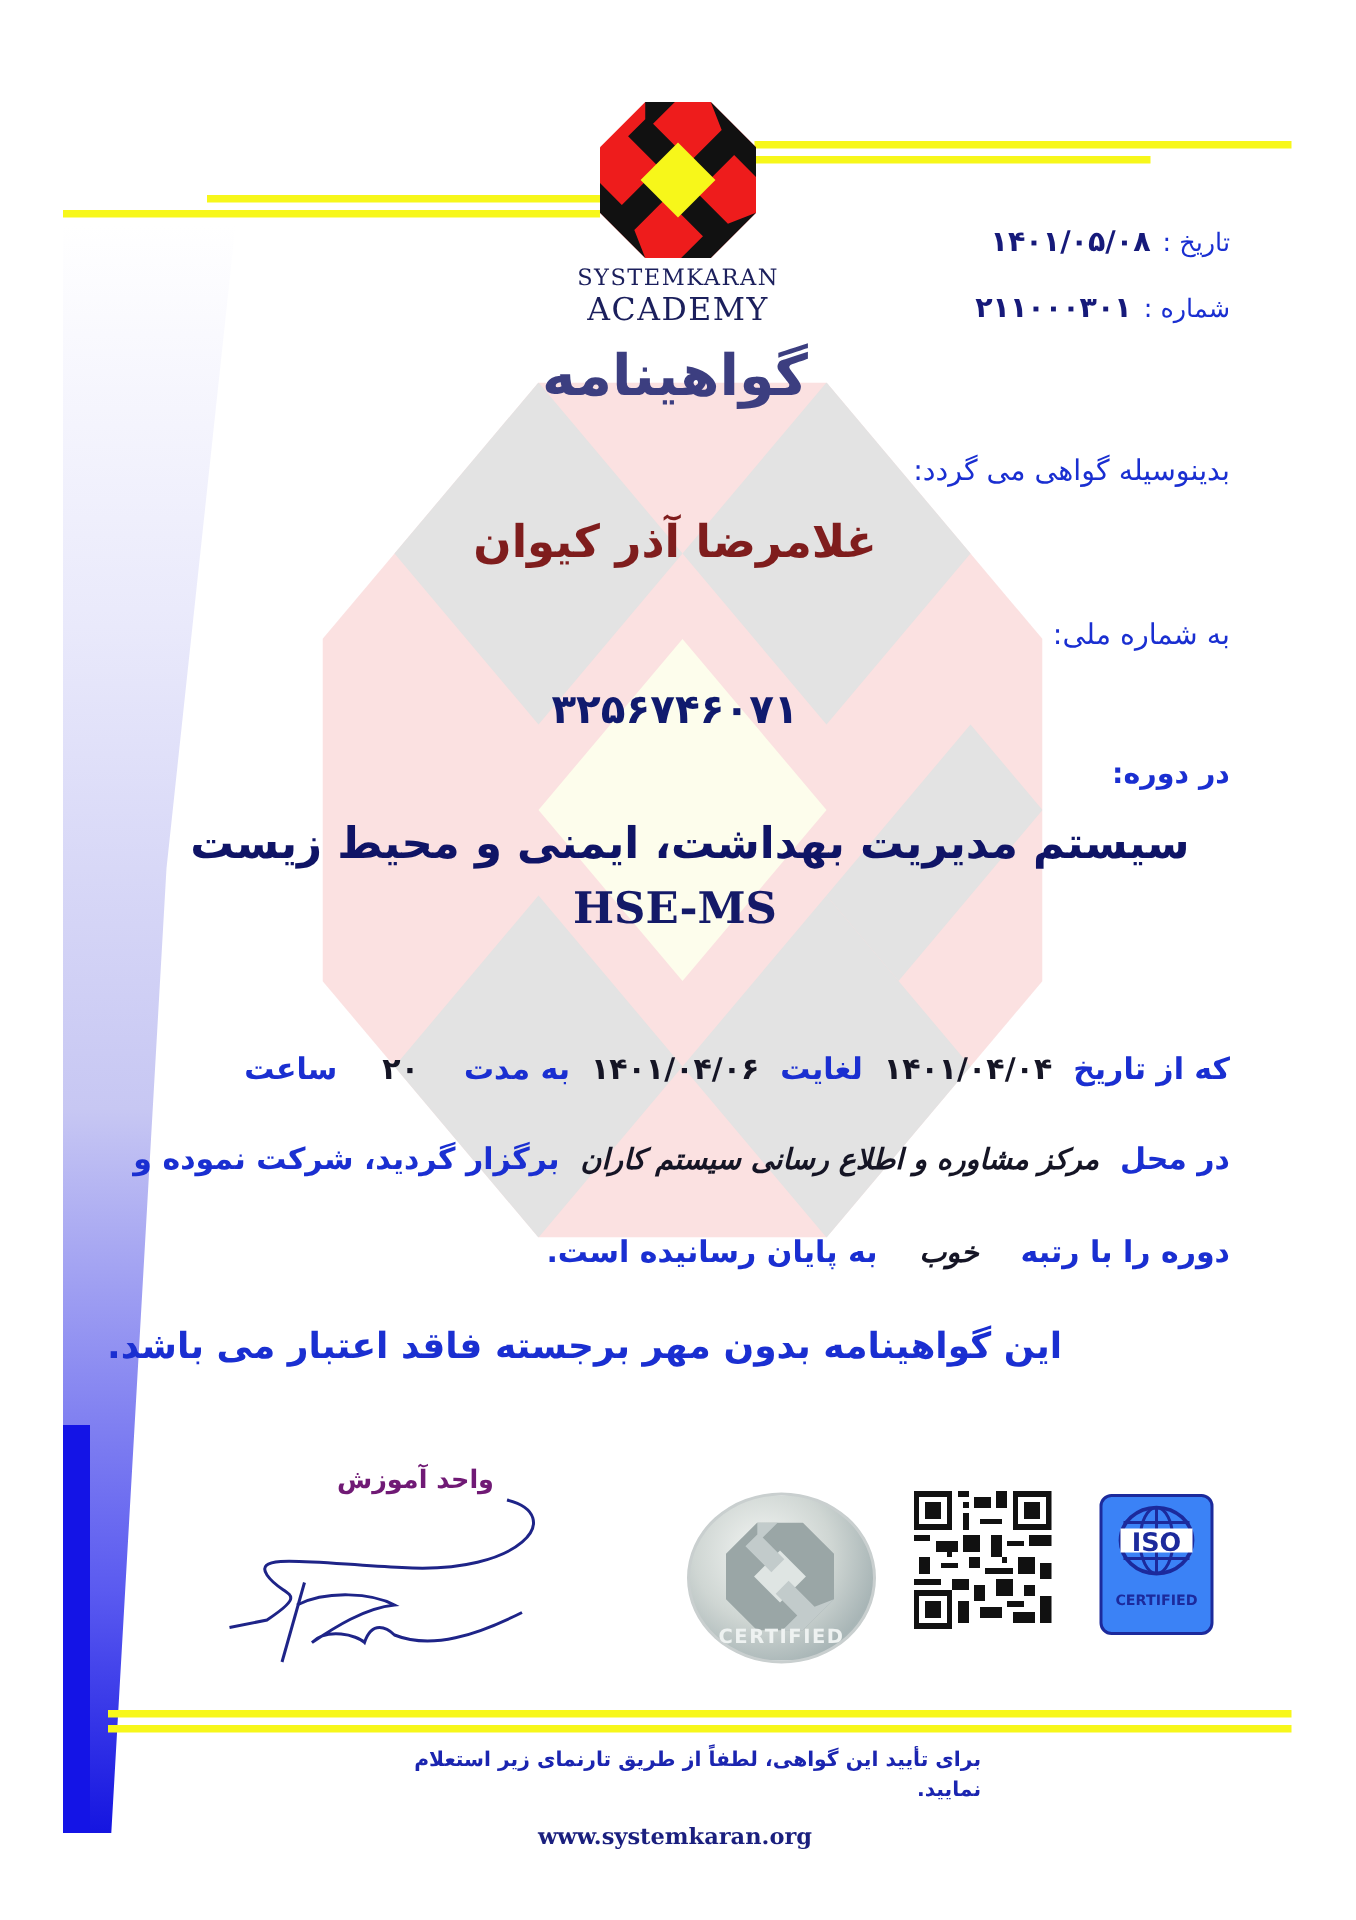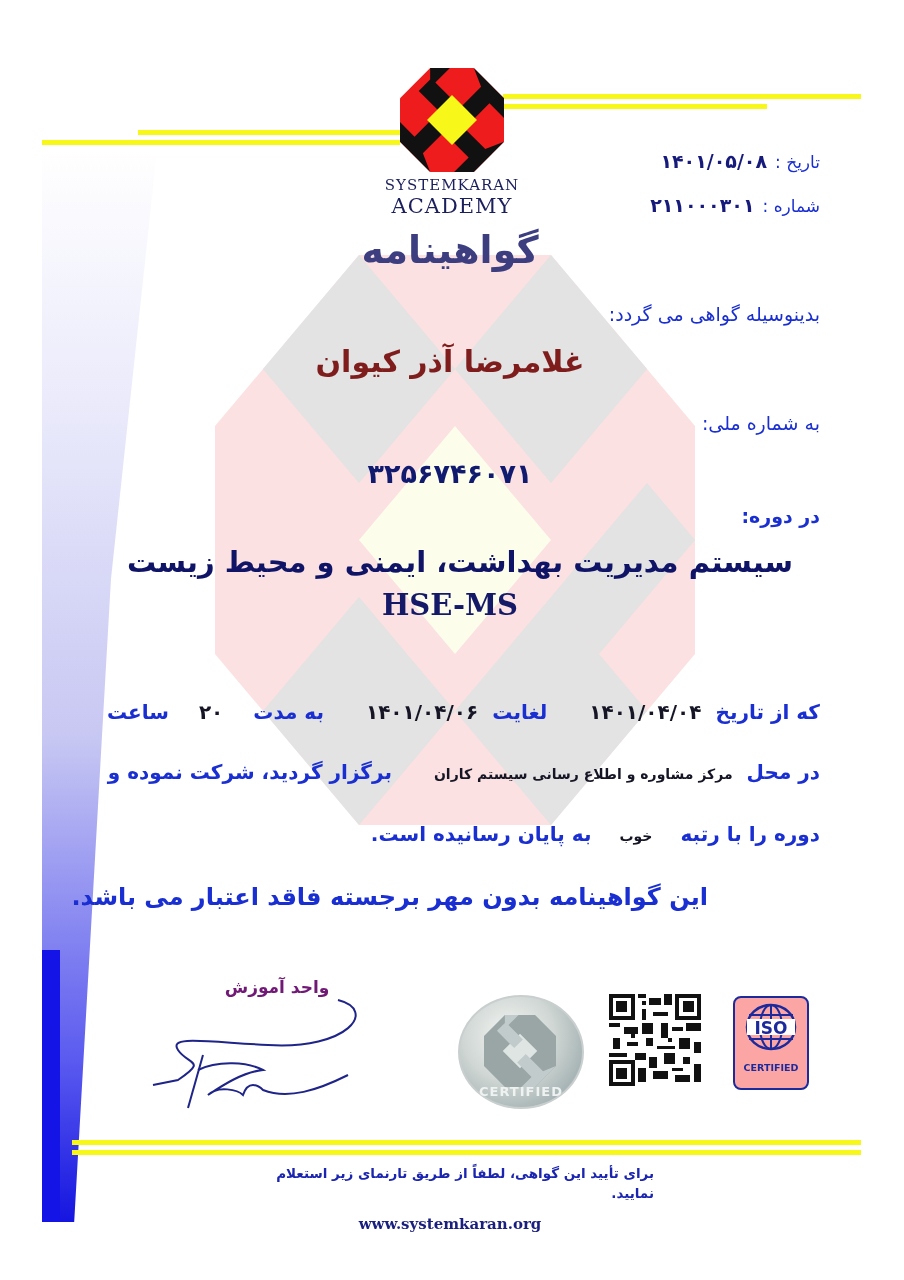--- a/index.html
+++ b/index.html
@@ -22,27 +22,27 @@
   .title { left:300px; top:228px; width:300px; text-align:center; font-size:38px; font-weight:bold; color:#3c3e80; }
   .meta-row { right:84px; font-size:17px; display:flex; align-items:baseline; gap:8px; }
   .meta-val { font-weight:bold; font-size:19px; color:#161a7a; }
   .line { right:84px; font-size:19px; }
   .name { left:250px; top:344px; width:400px; text-align:center; font-size:30px; font-weight:bold; color:#7f1d1d; }
   .natid { left:250px; top:458px; width:400px; text-align:center; font-size:27px; font-weight:bold; color:#101a6e; }
   .course { left:100px; top:545px; width:720px; text-align:center; font-size:29px; font-weight:bold; color:#0f1466; }
   .course-en { left:250px; top:588px; width:400px; text-align:center; font-family:"DejaVu Serif", serif;
                font-size:29px; font-weight:bold; color:#141a68; }
   .body-line { right:84px; font-size:20px; font-weight:bold; white-space:nowrap; display:flex; gap:14px; align-items:baseline; }
-  .val-dark { color:#151525; font-weight:bold;margin-left:28px; }
-  .val-sm { font-size:14px; }
+  .val-dark { color:#151525; font-weight:bold; }
+  .val-sm { font-size:19px;font-style:italic; }
   .seal { left:458px; top:995px; width:122px; height:110px; border-radius:50%;
           background:radial-gradient(circle at 40% 35%, #f4f6f4 0%, #cfd6d3 45%, #a8b5b6 75%, #c6d2cf 100%);
           border:2px solid #c9cfcf; }
   .qr { left:609px; top:994px; width:92px; height:92px; }
-  .iso { left:733px; top:996px; width:72px; height:90px; border:2px solid #1c2a9c; border-radius:8px; background:#fca5a5; }
+  .iso { left:733px; top:996px; width:72px; height:90px; border:2px solid #1c2a9c; border-radius:8px; background:#3b82f6; }
   .footer-text { left:230px; top:1163px; width:424px; text-align:right; font-size:13.5px; font-weight:bold; color:#1b25b0; line-height:20px; }
   .url { left:330px; top:1215px; width:240px; text-align:center; font-family:"DejaVu Serif", serif; font-size:15px; font-weight:bold; color:#1a1f7e; }
   .sig-label { left:207px; top:977px; width:140px; text-align:center; font-size:17px; font-weight:bold; color:#701a75; }
   .signature { left:148px; top:990px; width:220px; height:120px; }
 </style>
 </head>
 <body>
 
 <div class="abs sidebar-fade"></div>
 <div class="abs sidebar-bar"></div>

